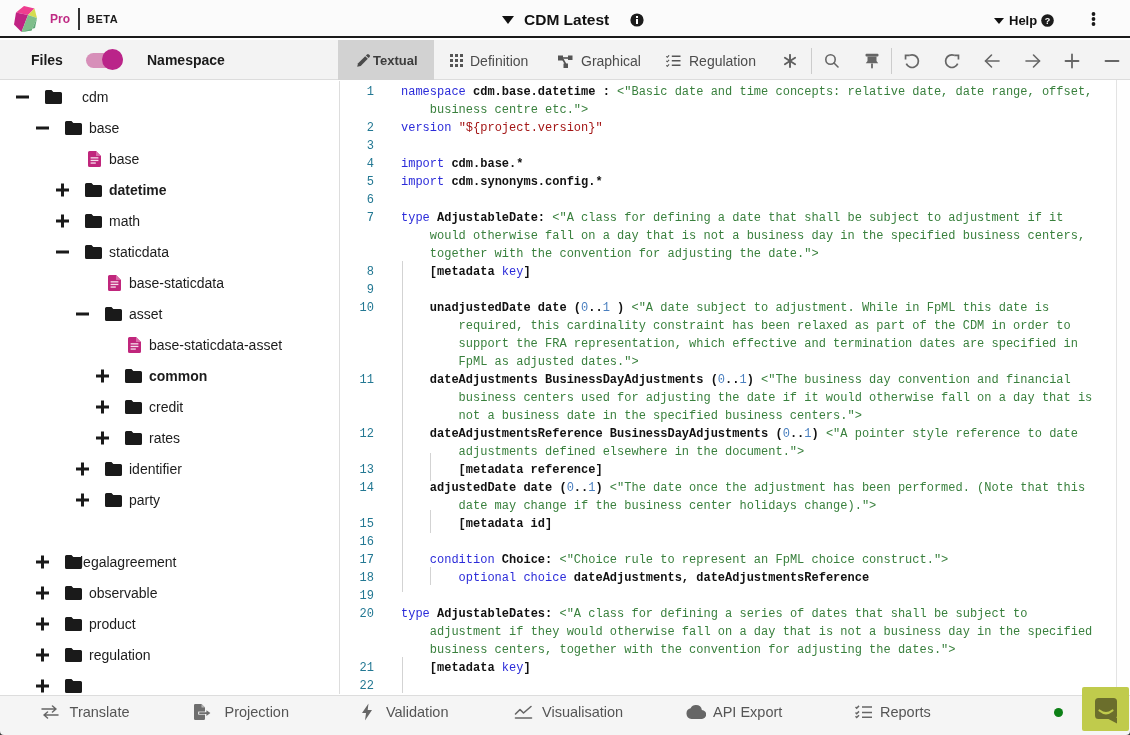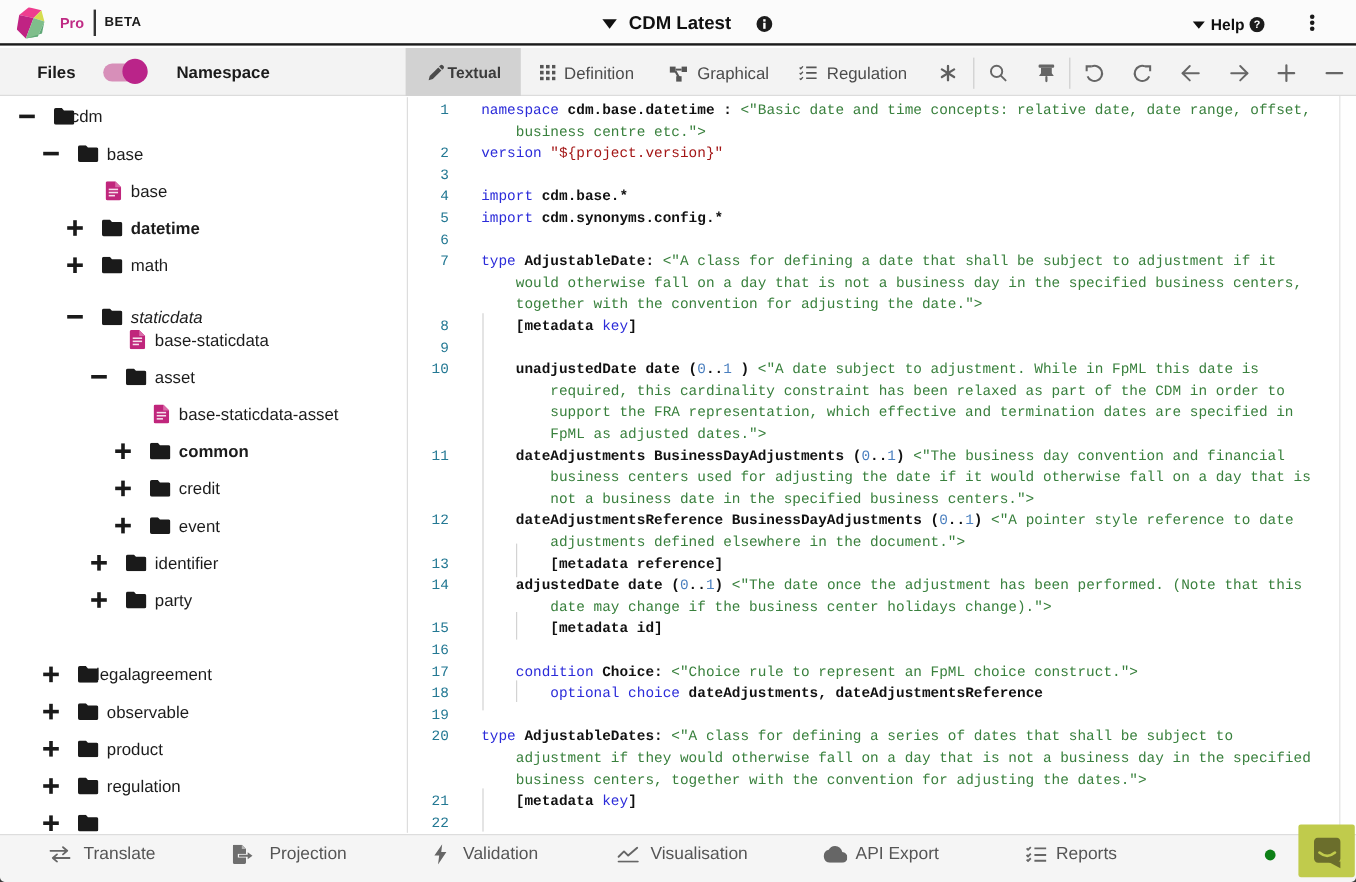--- a/index.html
+++ b/index.html
@@ -190,21 +190,21 @@
   <svg class="abs" style="left:1104px; top:53px;" width="16" height="16" viewBox="0 0 16 16">
     <line x1="1.5" y1="8" x2="14.5" y2="8" stroke="#666" stroke-width="1.8" stroke-linecap="round"></line>
   </svg>
 
   <div id="sidebar">
       <div class="trow" style="top:0px;">
         <span class="tg minus" style="left:16.2px;"></span>
         <svg class="fold" style="left:45px;" width="17" height="14" viewBox="0 0 17 14">
           <path d="M1.5 0 h5 l1.8 2 H15.5 a1.5 1.5 0 0 1 1.5 1.5 v9 a1.5 1.5 0 0 1 -1.5 1.5 h-14 A1.5 1.5 0 0 1 0 12.5 v-11 A1.5 1.5 0 0 1 1.5 0 Z" fill="#1a1a1a"></path>
         </svg>
-        <span class="lbl" style="left:59px;">cdm</span>
+        <span class="lbl" style="left:82px;">cdm</span>
       </div>
       <div class="trow" style="top:31px;">
         <span class="tg minus" style="left:36.2px;"></span>
         <svg class="fold" style="left:65px;" width="17" height="14" viewBox="0 0 17 14">
           <path d="M1.5 0 h5 l1.8 2 H15.5 a1.5 1.5 0 0 1 1.5 1.5 v9 a1.5 1.5 0 0 1 -1.5 1.5 h-14 A1.5 1.5 0 0 1 0 12.5 v-11 A1.5 1.5 0 0 1 1.5 0 Z" fill="#1a1a1a"></path>
         </svg>
         <span class="lbl" style="left:89px;">base</span>
       </div>
       <div class="trow" style="top:62px;">
         <svg class="ficon" style="left:88px;" width="13" height="16" viewBox="0 0 13 16">
@@ -223,21 +223,21 @@
         </svg>
         <span class="lbl" style="left:109px;font-weight:bold;">datetime</span>
       </div>
       <div class="trow" style="top:124px;">
         <span class="tg plus" style="left:56.2px;"></span>
         <svg class="fold" style="left:85px;" width="17" height="14" viewBox="0 0 17 14">
           <path d="M1.5 0 h5 l1.8 2 H15.5 a1.5 1.5 0 0 1 1.5 1.5 v9 a1.5 1.5 0 0 1 -1.5 1.5 h-14 A1.5 1.5 0 0 1 0 12.5 v-11 A1.5 1.5 0 0 1 1.5 0 Z" fill="#1a1a1a"></path>
         </svg>
         <span class="lbl" style="left:109px;">math</span>
       </div>
-      <div class="trow" style="top:167px;font-style:italic;">
+      <div class="trow" style="top:155px;">
         <span class="tg minus" style="left:56.2px;"></span>
         <svg class="fold" style="left:85px;" width="17" height="14" viewBox="0 0 17 14">
           <path d="M1.5 0 h5 l1.8 2 H15.5 a1.5 1.5 0 0 1 1.5 1.5 v9 a1.5 1.5 0 0 1 -1.5 1.5 h-14 A1.5 1.5 0 0 1 0 12.5 v-11 A1.5 1.5 0 0 1 1.5 0 Z" fill="#1a1a1a"></path>
         </svg>
         <span class="lbl" style="left:109px;">staticdata</span>
       </div>
       <div class="trow" style="top:186px;">
         <svg class="ficon" style="left:108px;" width="13" height="16" viewBox="0 0 13 16">
           <path d="M1.5 0 H8 l5 5 v9.5 a1.5 1.5 0 0 1 -1.5 1.5 h-10 A1.5 1.5 0 0 1 0 14.5 v-13 A1.5 1.5 0 0 1 1.5 0 Z" fill="#c0267c"></path>
           <path d="M8 0 l5 5 H8 Z" fill="#da6aa8"></path>
@@ -276,21 +276,21 @@
         <svg class="fold" style="left:125px;" width="17" height="14" viewBox="0 0 17 14">
           <path d="M1.5 0 h5 l1.8 2 H15.5 a1.5 1.5 0 0 1 1.5 1.5 v9 a1.5 1.5 0 0 1 -1.5 1.5 h-14 A1.5 1.5 0 0 1 0 12.5 v-11 A1.5 1.5 0 0 1 1.5 0 Z" fill="#1a1a1a"></path>
         </svg>
         <span class="lbl" style="left:149px;">credit</span>
       </div>
       <div class="trow" style="top:341px;">
         <span class="tg plus" style="left:96.2px;"></span>
         <svg class="fold" style="left:125px;" width="17" height="14" viewBox="0 0 17 14">
           <path d="M1.5 0 h5 l1.8 2 H15.5 a1.5 1.5 0 0 1 1.5 1.5 v9 a1.5 1.5 0 0 1 -1.5 1.5 h-14 A1.5 1.5 0 0 1 0 12.5 v-11 A1.5 1.5 0 0 1 1.5 0 Z" fill="#1a1a1a"></path>
         </svg>
-        <span class="lbl" style="left:149px;">event</span>
+        <span class="lbl" style="left:149px;">rates</span>
       </div>
       <div class="trow" style="top:372px;">
         <span class="tg plus" style="left:76.2px;"></span>
         <svg class="fold" style="left:105px;" width="17" height="14" viewBox="0 0 17 14">
           <path d="M1.5 0 h5 l1.8 2 H15.5 a1.5 1.5 0 0 1 1.5 1.5 v9 a1.5 1.5 0 0 1 -1.5 1.5 h-14 A1.5 1.5 0 0 1 0 12.5 v-11 A1.5 1.5 0 0 1 1.5 0 Z" fill="#1a1a1a"></path>
         </svg>
         <span class="lbl" style="left:129px;">identifier</span>
       </div>
       <div class="trow" style="top:403px;">
         <span class="tg plus" style="left:76.2px;"></span>

